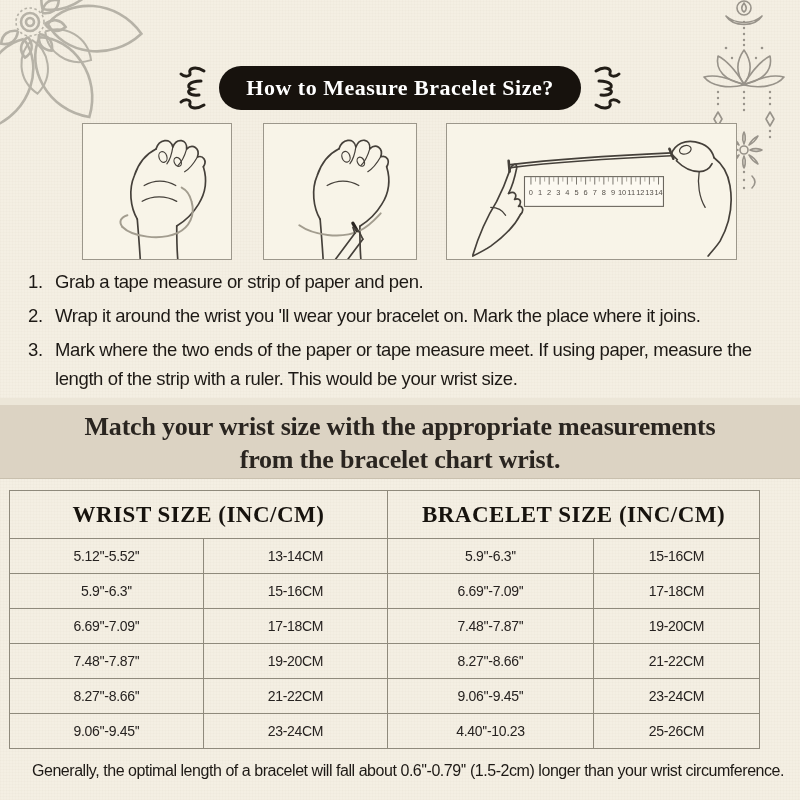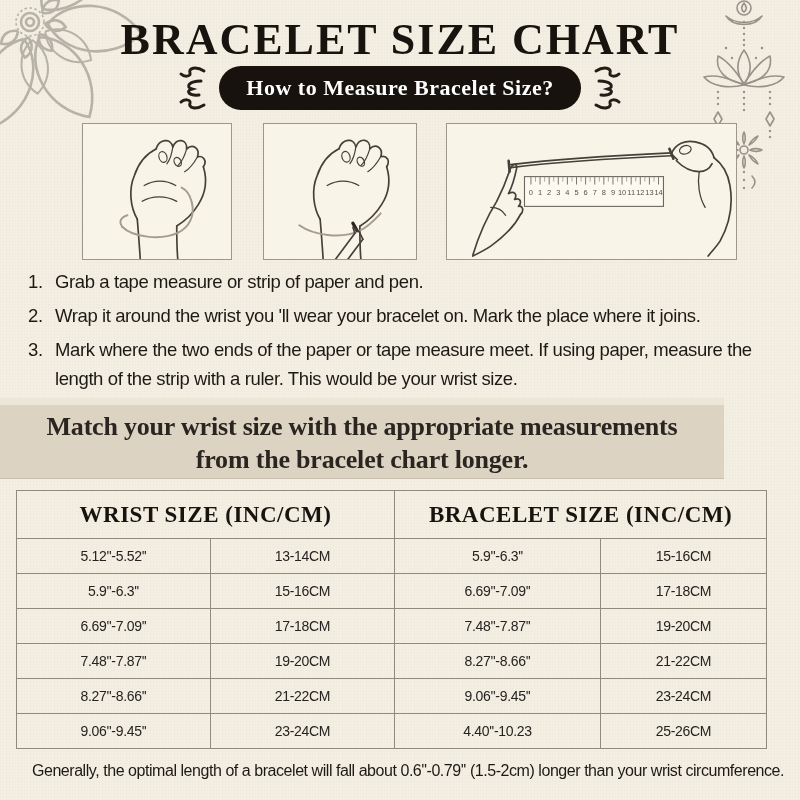--- a/index.html
+++ b/index.html
@@ -46,32 +46,32 @@
   #box1{ left:82px;  width:150px; }
   #box2{ left:263px; width:154px; }
   #box3{ left:446px; width:291px; }
 
   #steps{ position:absolute; top:267px; left:28px; width:748px; color:#1d1915; }
   .step{ display:flex; font-size:18.5px; letter-spacing:-0.4px; line-height:29px; margin-bottom:5px; }
   .step-num{ flex:none; width:27px; }
   .step-text{ flex:1; }
 
   #banner{
-    position:absolute; top:398px; left:0; width:724px; height:81px;
+    position:absolute; top:398px; left:0; width:800px; height:81px;
     background:#dcd3c3;
     border-top:7px solid #ece6d8;
     border-bottom:1px solid #c9c0ae;
     text-align:center; padding-top:5px;
     font-family:"Liberation Serif", serif; font-weight:bold;
     font-size:26px; line-height:33px; letter-spacing:-0.2px;
     color:#2a2520;
   }
 
   #size-table{
-    position:absolute; top:490px; left:16px; width:750px;
+    position:absolute; top:490px; left:9px; width:750px;
     border-collapse:collapse; table-layout:fixed;
     color:#262220;
   }
   #size-table th, #size-table td{
     border:1px solid #8f8a7c; text-align:center; vertical-align:middle;
   }
   #size-table th{
     height:48px;
     font-family:"Liberation Serif", serif; font-weight:bold;
     font-size:23px; letter-spacing:.5px; color:#17130e;
@@ -168,21 +168,20 @@
           <circle cx="52" cy="98" r="1.2"></circle>
         <circle cx="52" cy="104" r="1.2"></circle>
           <circle cx="52" cy="110" r="1.2"></circle>
         <circle cx="52" cy="172" r="1.2"></circle>
           <circle cx="52" cy="180" r="1.2"></circle>
           <circle cx="52" cy="188" r="1.2"></circle>
       </g>
     </g>
   </svg>
 
-  <div id="title">BRACELET SIZE CHART</div>
 
   <div id="badge-row">
     <svg width="34" height="48" viewBox="0 0 34 48">
       <g fill="none" stroke="#221d17" stroke-width="3" stroke-linecap="round">
         <path d="M29 7 C21 2,13 4,15 9 C16 13,9 13,6 10"></path>
         <path d="M26 17 C14 17,10 23,17 25 C10 27,14 32,24 31"></path>
         <path d="M29 41 C21 46,13 44,15 39 C16 35,9 35,6 38"></path>
       </g>
     </svg>
     <div id="badge">How to Measure Bracelet Size?</div>
@@ -331,21 +330,21 @@
       <span class="step-text">Wrap it around the wrist you 'll wear your bracelet on. Mark the place where it joins.</span>
     </div>
     <div class="step">
       <span class="step-num">3.</span>
       <span class="step-text">Mark where the two ends of the paper or tape measure meet. If using paper, measure the length of the strip with a ruler. This would be your wrist size.</span>
     </div>
   </div>
 
   <div id="banner">
     <div>Match your wrist size with the appropriate measurements</div>
-    <div>from the bracelet chart longer.</div>
+    <div>from the bracelet chart wrist.</div>
   </div>
 
   <table id="size-table">
     <colgroup>
       <col style="width:194px">
         <col style="width:184px">
         <col style="width:206px">
         <col style="width:166px">
     </colgroup>
     <thead>

